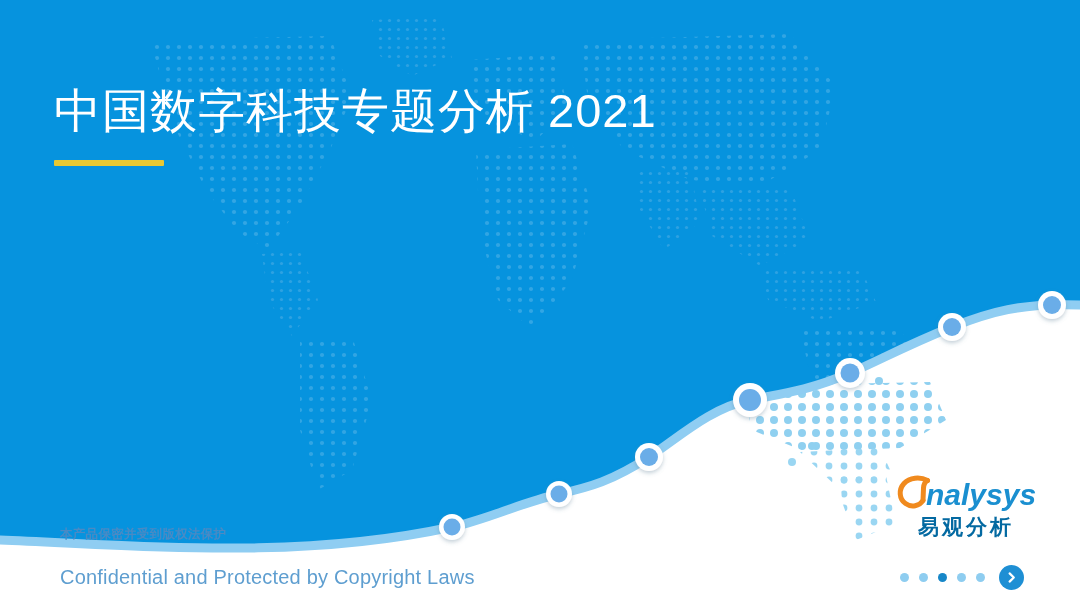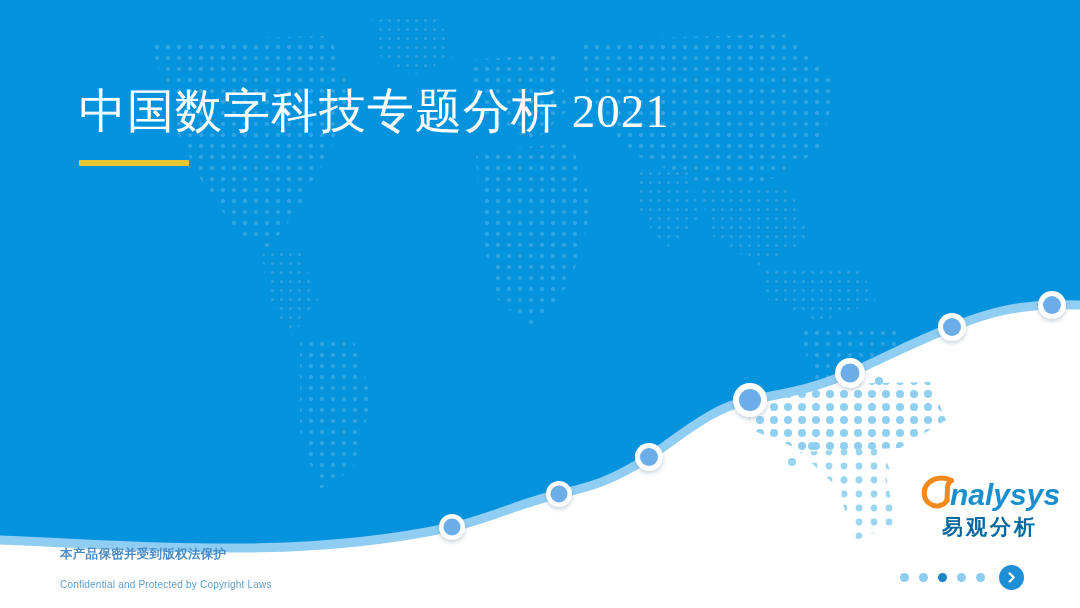--- a/index.html
+++ b/index.html
@@ -24,24 +24,23 @@
     position: absolute;
     left: 0; top: 0;
     width: 1080px;
     height: 608px;
     display: block;
   }
 
   
   .title-block {
     position: absolute;
-    left: 79px;
+    left: 54px;
     top: 82px;
     width: 860px;
-    font-family: Liberation Serif, serif;
   }
   .slide-title {
     margin: 0;
     color: #ffffff;
     font-size: 47px;
     line-height: 1.25;
     font-weight: 400;
     letter-spacing: 1px;
     white-space: nowrap;
   }
@@ -62,30 +61,30 @@
   }
   .footer-cn {
     color: #4a8ac4;
     font-size: 12.5px;
     font-weight: bold;
     letter-spacing: 0.3px;
     margin-top: 48px;
   }
   .footer-en {
     color: #5e9ed0;
-    font-size: 10px;
+    font-size: 20px;
     font-weight: 400;
     letter-spacing: 0.2px;
-    margin-top: 14px;
+    margin-top: 20px;
   }
 
   
   .logo {
     position: absolute;
-    left: 920px;
+    left: 896px;
     top: 474px;
     width: 140px;
     text-align: center;
   }
   .logo-mark {
     display: block;
   }
   .logo-cn {
     color: #0369a1;
     font-size: 21px;

